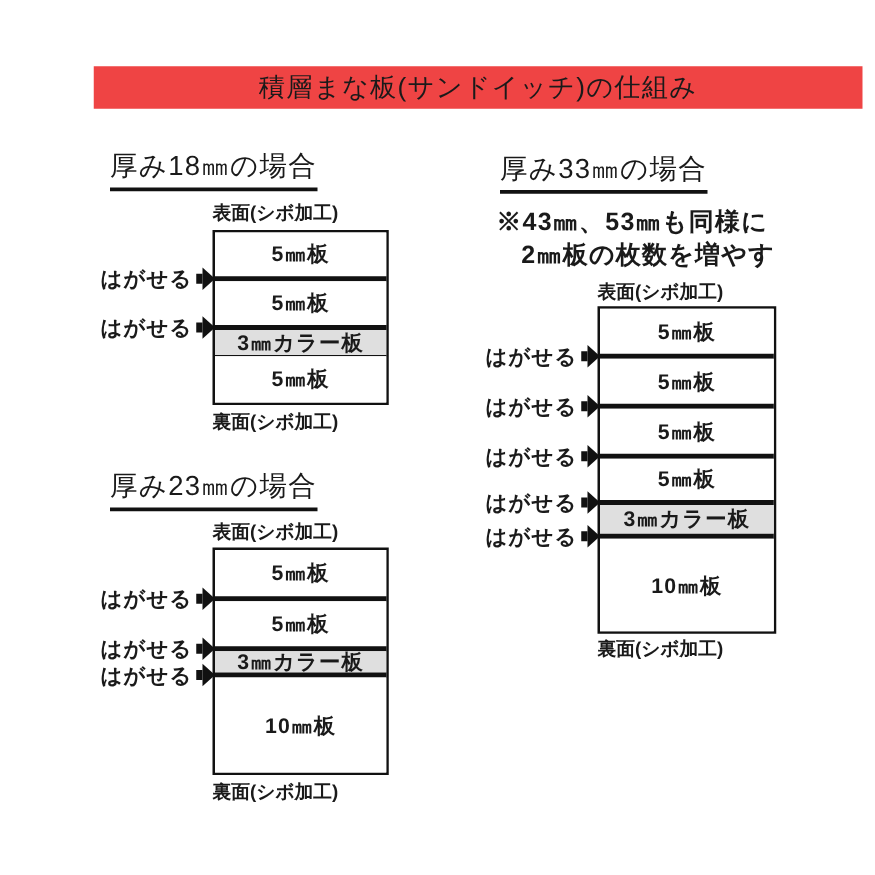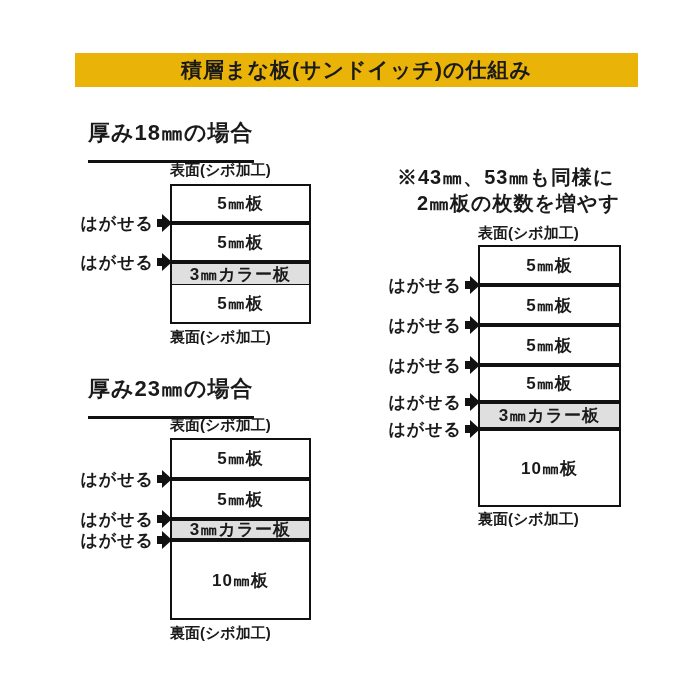--- a/index.html
+++ b/index.html
@@ -1,27 +1,27 @@
 <!DOCTYPE html>
 <html><head>
 <meta charset="utf-8">
 <style>
   html,body { margin:0; padding:0; background:#ffffff; }
   .canvas {
     position:relative; width:700px; height:700px; background:#ffffff;
     font-family:"Liberation Sans", sans-serif; color:#1a1a1a; overflow:hidden;
   }
   .titlebar {
-    position:absolute; left:75px; top:53px; width:563px; height:34px;
-    background:#eab308; display:flex; align-items:center; justify-content:center;
-    font-size:21px; font-weight:bold; letter-spacing:1px;
+    position:absolute; left:75px; top:53px; width:615px; height:34px;
+    background:#ef4444; display:flex; align-items:center; justify-content:center;
+    font-size:21px; font-weight:normal; letter-spacing:1px;
   }
   .heading {
-    position:absolute; font-size:22px; font-weight:bold; letter-spacing:1px;
-    border-bottom:3px solid #111; padding-bottom:12px; white-space:nowrap;
+    position:absolute; font-size:22px; font-weight:normal; letter-spacing:1px;
+    border-bottom:3px solid #111; padding-bottom:2px; white-space:nowrap;
   }
   .note {
     position:absolute; font-size:20px; font-weight:700; letter-spacing:1px; white-space:nowrap;
   }
   .face {
     position:absolute; font-size:15px; font-weight:bold; text-align:left; white-space:nowrap;
   }
   .stack {
     position:absolute; border:2px solid #111; background:#fff; box-sizing:content-box;
   }
@@ -109,20 +109,21 @@
     <div class="peel" style="top:89px;">
       <span>はがせる</span>
       <span class="arrow">
           <span class="tail"></span>
           <span class="head"></span>
         </span>
     </div>
   </div>
   <div class="face" style="left:170px; top:624px; width:141px;">裏面(シボ加工)</div>
 
+  <div class="heading" style="left:400px; top:120px;">厚み33㎜の場合</div>
   <div class="note" style="left:397px; top:164px;">※43㎜、53㎜も同様に</div>
   <div class="note" style="left:417px; top:190px;">2㎜板の枚数を増やす</div>
   <div class="face" style="left:478px; top:224px; width:143px;">表面(シボ加工)</div>
 
   <div class="stack" style="left:478px; top:245px; width:139px;">
     <div class="row" style="height:36px;">5㎜板</div>
     <div class="sep"></div>
     <div class="row" style="height:36px;">5㎜板</div>
     <div class="sep"></div>
     <div class="row" style="height:36px;">5㎜板</div>

